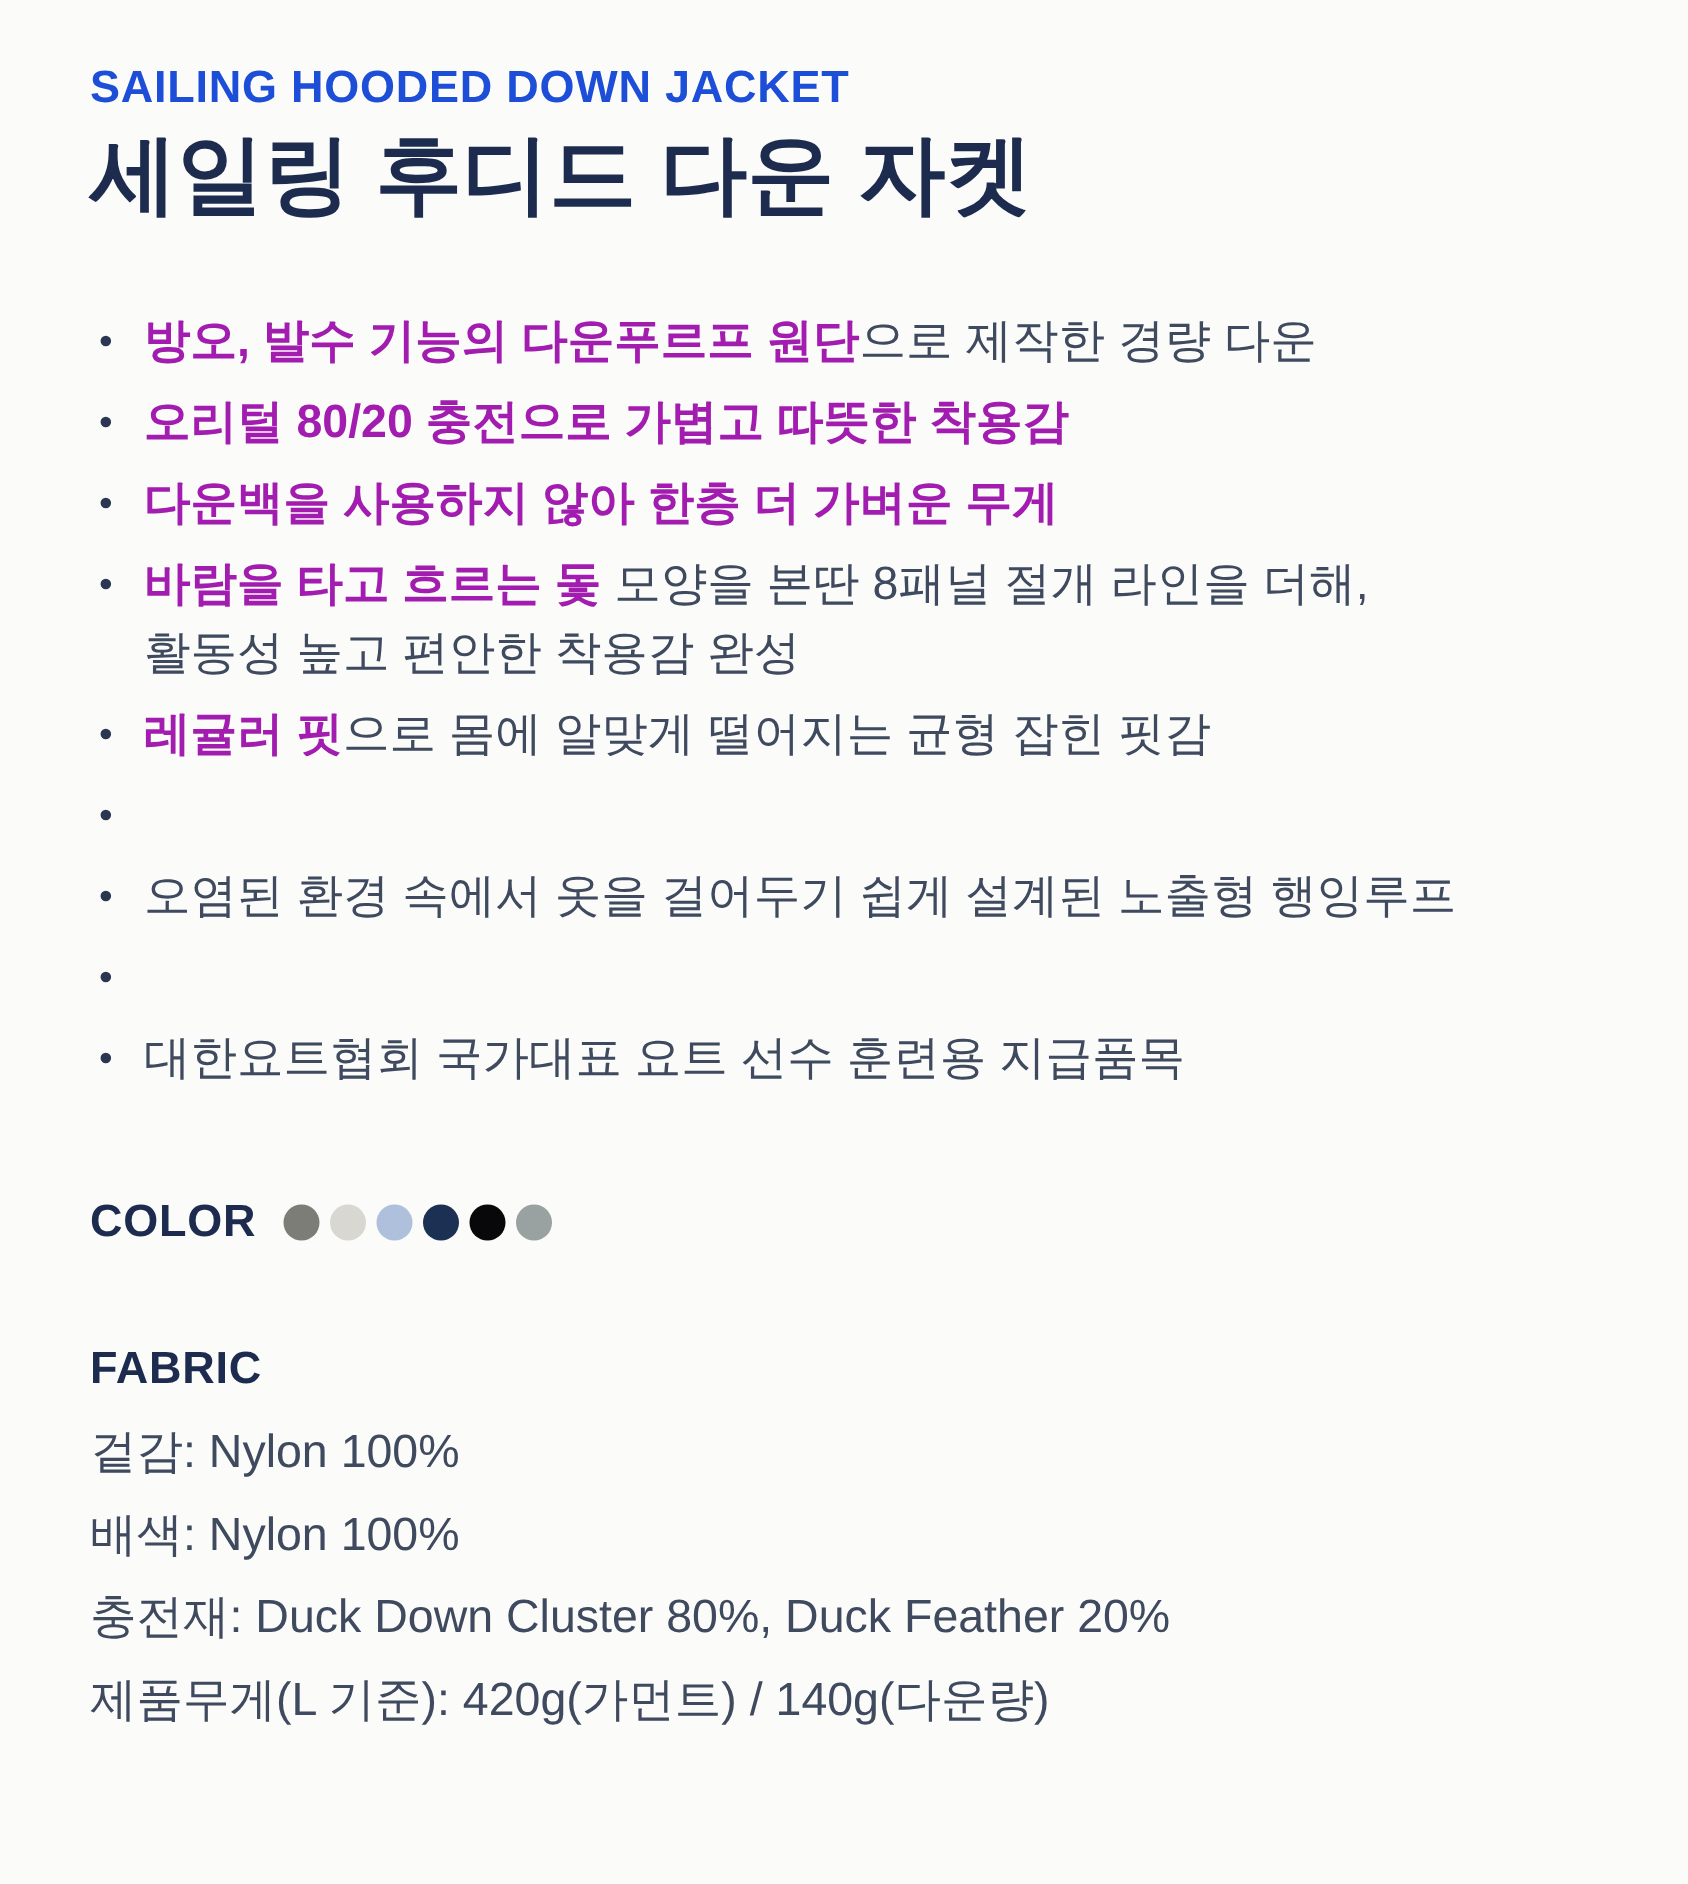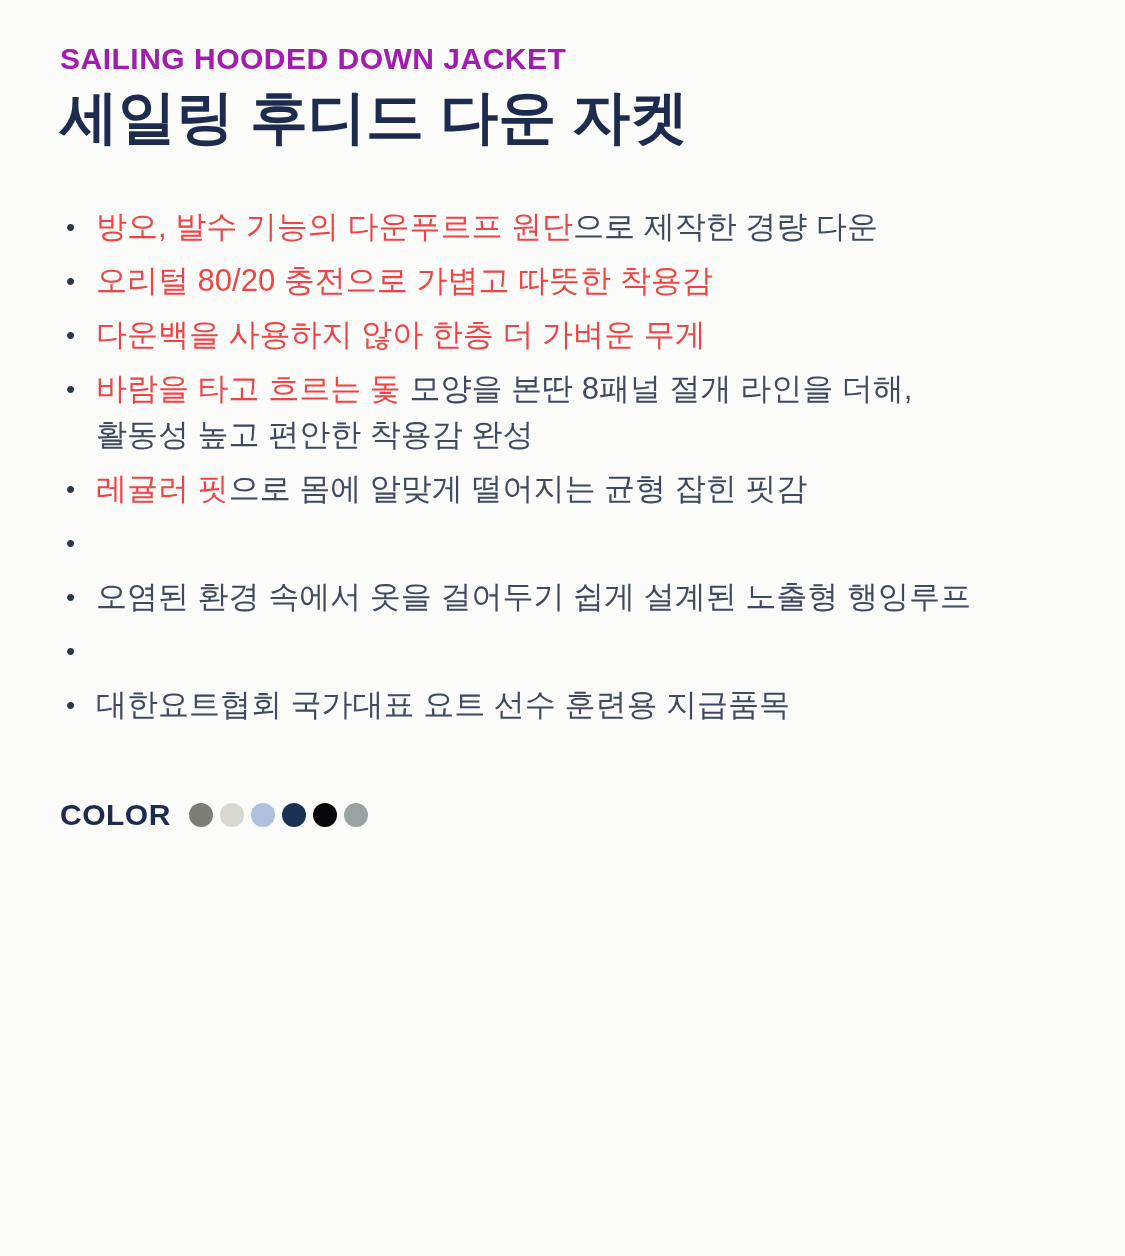--- a/index.html
+++ b/index.html
@@ -14,21 +14,21 @@
     color: #3f4a5f;
     overflow: hidden;
   }
   .page {
     padding: 42px 58px 0 60px;
     box-sizing: border-box;
   }
   .subtitle {
     font-size: 30px;
     font-weight: 700;
-    color: #a21caf;
+    color: #1d4ed8;
     letter-spacing: 0.5px;
     line-height: 1.15;
   }
   .title {
     font-size: 58px;
     font-weight: 700;
     color: #1d2c4e;
     line-height: 1.1;
     margin-top: 8px;
   }
@@ -51,22 +51,22 @@
     padding-left: 6px;
     box-sizing: border-box;
     color: #2b3650;
     font-size: 26px;
     line-height: 46px;
   }
   .feature-text {
     white-space: pre-line;
   }
   .seg-bold {
-    font-weight: 400;
-    color: #ef4444;
+    font-weight: 700;
+    color: #a21caf;
   }
   .color-section {
     margin-top: 70px;
   }
   .color-heading-row {
     display: flex;
     align-items: center;
     gap: 18px;
     text-align: center;
   }
@@ -159,14 +159,23 @@
           <span class="swatch" title="올리브" style="background: rgb(125, 125, 120);"></span>
           <span class="swatch" title="라이트 베이지" style="background: rgb(216, 215, 210);"></span>
           <span class="swatch" title="파스텔 블루" style="background: rgb(174, 192, 220);"></span>
           <span class="swatch" title="네이비" style="background: rgb(28, 48, 84);"></span>
           <span class="swatch" title="블랙" style="background: rgb(8, 8, 10);"></span>
           <span class="swatch" title="그레이" style="background: rgb(154, 161, 161);"></span>
         </span>
     </div>
   </div>
 
+  <div class="fabric-section">
+    <div class="section-heading">FABRIC</div>
+    <div class="fabric-rows">
+      <p class="fabric-row">겉감: Nylon 100%</p>
+      <p class="fabric-row">배색: Nylon 100%</p>
+      <p class="fabric-row">충전재: Duck Down Cluster 80%, Duck Feather 20%</p>
+      <p class="fabric-row">제품무게(L 기준): 420g(가먼트) / 140g(다운량)</p>
+    </div>
+  </div>
 
 </div>
 
 </body></html>

